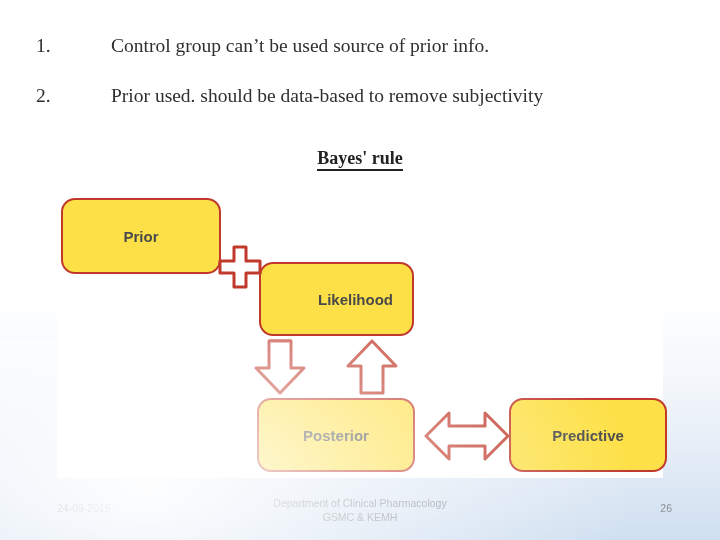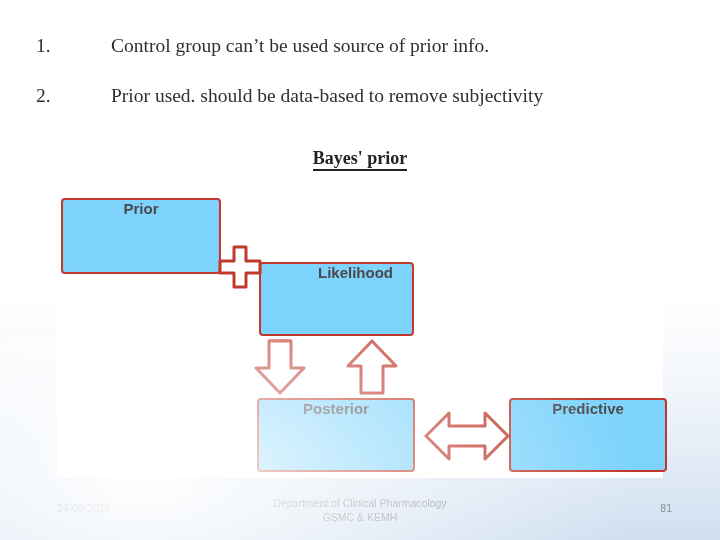--- a/index.html
+++ b/index.html
@@ -73,24 +73,24 @@
     position: absolute;
     left: 57px;
     top: 190px;
     width: 606px;
     height: 288px;
     background: #ffffff;
   }
   .node {
     position: absolute;
     border: 2.5px solid #c0392b;
-    border-radius: 4px;
-    background: #7dd3fc;
+    border-radius: 14px;
+    background: #fde047;
     display: flex;
-    align-items: flex-start;
+    align-items: center;
     justify-content: center;
     font-family: "Liberation Sans", sans-serif;
     font-weight: bold;
     color: #4a4a4a;
     font-size: 15px;
     box-sizing: border-box;
   }
   .node-prior     { left: 4px;   top: 8px;   width: 160px; height: 76px; }
   .node-likelihood{ left: 202px; top: 72px;  width: 155px; height: 74px; padding-left: 38px; }
   .node-posterior { left: 200px; top: 208px; width: 158px; height: 74px; }
@@ -136,21 +136,21 @@
       <span class="num">1.</span>
       <span class="txt">Control group can’t be used source of prior info.</span>
     </div>
     <div class="bullet">
       <span class="num">2.</span>
       <span class="txt">Prior used. should be data-based to remove subjectivity</span>
     </div>
   </div>
 
   <div class="section-title">
-    <span>Bayes' prior</span>
+    <span>Bayes' rule</span>
   </div>
 
   <div class="figure">
 
     <div class="node node-prior">
       <span>Prior</span>
     </div>
 
     <div class="node node-likelihood">
       <span>Likelihood</span>
@@ -189,16 +189,16 @@
     </div>
 
   </div>
 
   <div class="footer">
     <div class="footer-date">24-09-2015</div>
     <div class="footer-center">
       <div>Department of Clinical Pharmacology</div>
       <div>GSMC &amp; KEMH</div>
     </div>
-    <div class="footer-page">81</div>
+    <div class="footer-page">26</div>
   </div>
 
 </div>
 
 </body></html>

